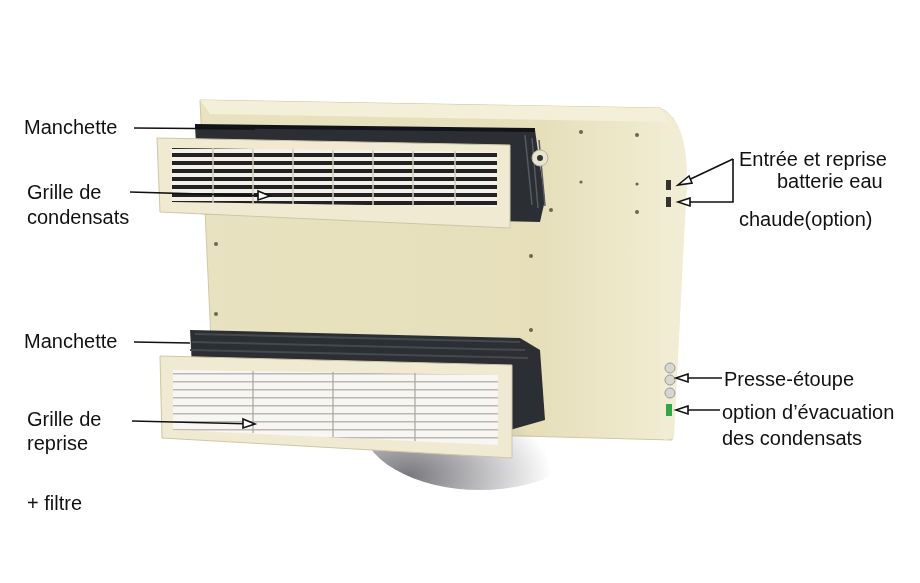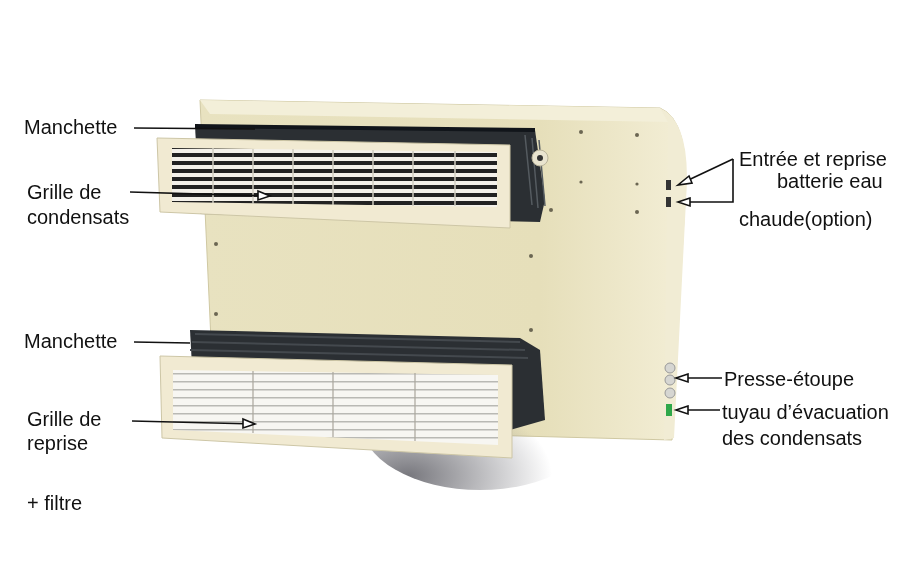--- a/index.html
+++ b/index.html
@@ -123,14 +123,14 @@
 <div class="label" style="left:24px; top:330px;">Manchette</div>
 <div class="label" style="left:27px; top:408px;">Grille de</div>
 <div class="label" style="left:27px; top:432px;">reprise</div>
 <div class="label" style="left:27px; top:456px;margin-top:36px;">+ filtre</div>
 
 <div class="label" style="left:739px; top:148px;">Entrée et reprise</div>
 <div class="label" style="left:739px; top:170px;margin-left:38px;">batterie eau</div>
 <div class="label" style="left:739px; top:208px;">chaude(option)</div>
 
 <div class="label" style="left:724px; top:368px;">Presse-étoupe</div>
-<div class="label" style="left:722px; top:401px;">tuyau d’évacuation</div>
+<div class="label" style="left:722px; top:401px;">option d’évacuation</div>
 <div class="label" style="left:722px; top:427px;">des condensats</div>
 
 </body></html>

